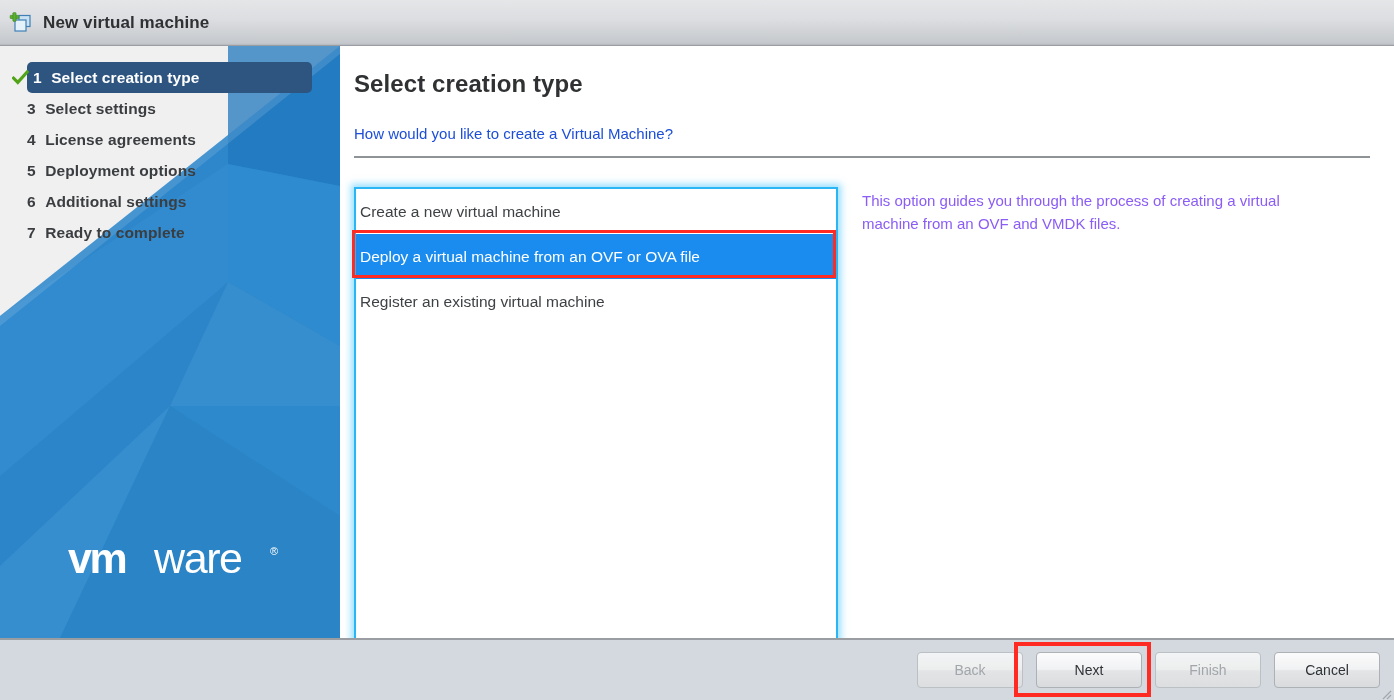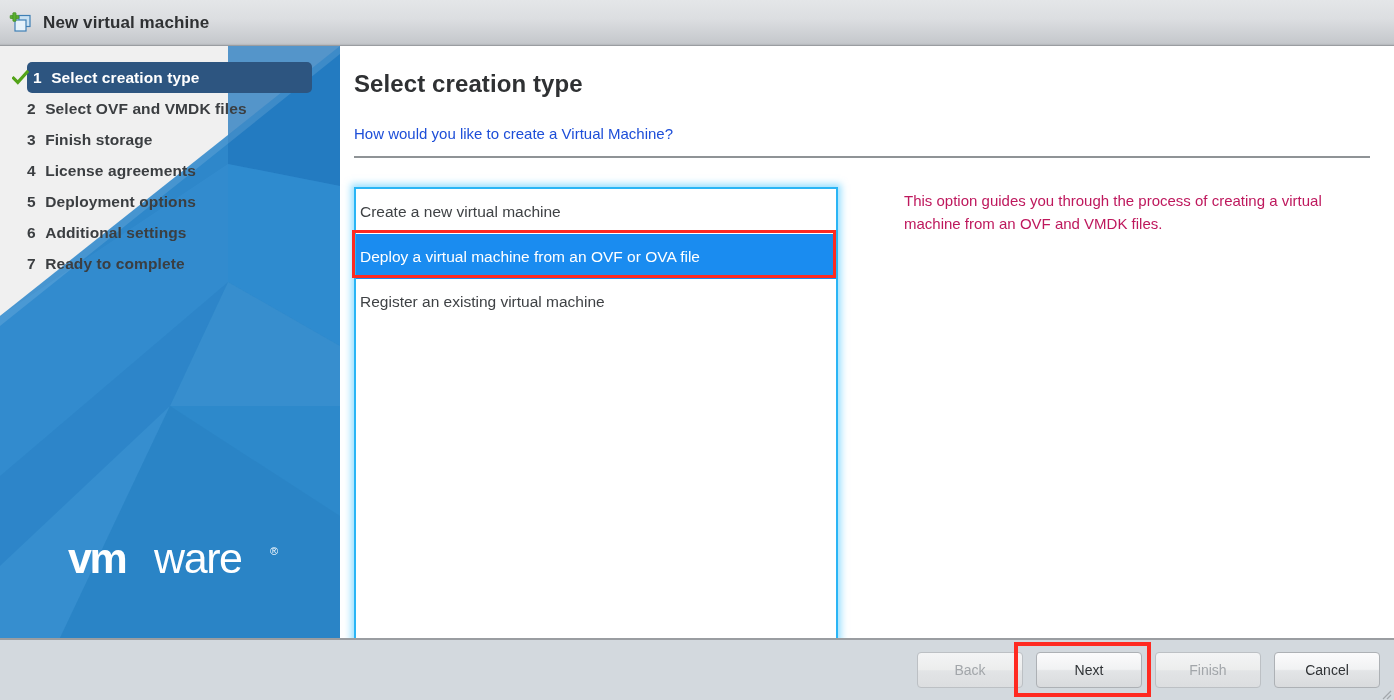--- a/index.html
+++ b/index.html
@@ -201,25 +201,25 @@
     width: 484px;
     height: 48px;
     box-sizing: border-box;
     border: 3px solid #ff2a21;
     pointer-events: none;
     z-index: 6;
   }
 
   .description {
     flex: 1 1 auto;
-    padding-left: 66px;
+    padding-left: 24px;
     padding-top: 3px;
     font-size: 15px;
     line-height: 1.53;
-    color: #be185d;
+    color: #8b5cf6;
     max-width: 470px;
   }
 
   
   .footer {
     position: relative;
     height: 62px;
     flex: 0 0 62px;
     box-sizing: border-box;
     background: #d3d9de;
@@ -315,24 +315,21 @@
       <ul class="steps">
         <li class="step active">
           <span class="step-check">
             <svg viewBox="0 0 17 17" width="17" height="17" style="position:absolute;left:-21px;top:0;">
               <path d="M1.5 8.6 L5.8 12.9 L15.2 2.4" fill="none" stroke="#53a318" stroke-width="3.1" stroke-linecap="square"></path>
             </svg>
           </span>
           <span class="step-label"><span class="step-num">1&nbsp;</span><span>Select creation type</span></span>
         </li>
         <li class="step">
-          <span class="step-label"><span class="step-num">2&nbsp;</span><span>Select OVF and VMDK files</span></span>
-        </li>
-        <li class="step">
-          <span class="step-label"><span class="step-num">3&nbsp;</span><span>Finish storage</span></span>
+          <span class="step-label"><span class="step-num">3&nbsp;</span><span>Select settings</span></span>
         </li>
         <li class="step">
           <span class="step-label"><span class="step-num">4&nbsp;</span><span>License agreements</span></span>
         </li>
         <li class="step">
           <span class="step-label"><span class="step-num">5&nbsp;</span><span>Deployment options</span></span>
         </li>
         <li class="step">
           <span class="step-label"><span class="step-num">6&nbsp;</span><span>Additional settings</span></span>
         </li>

